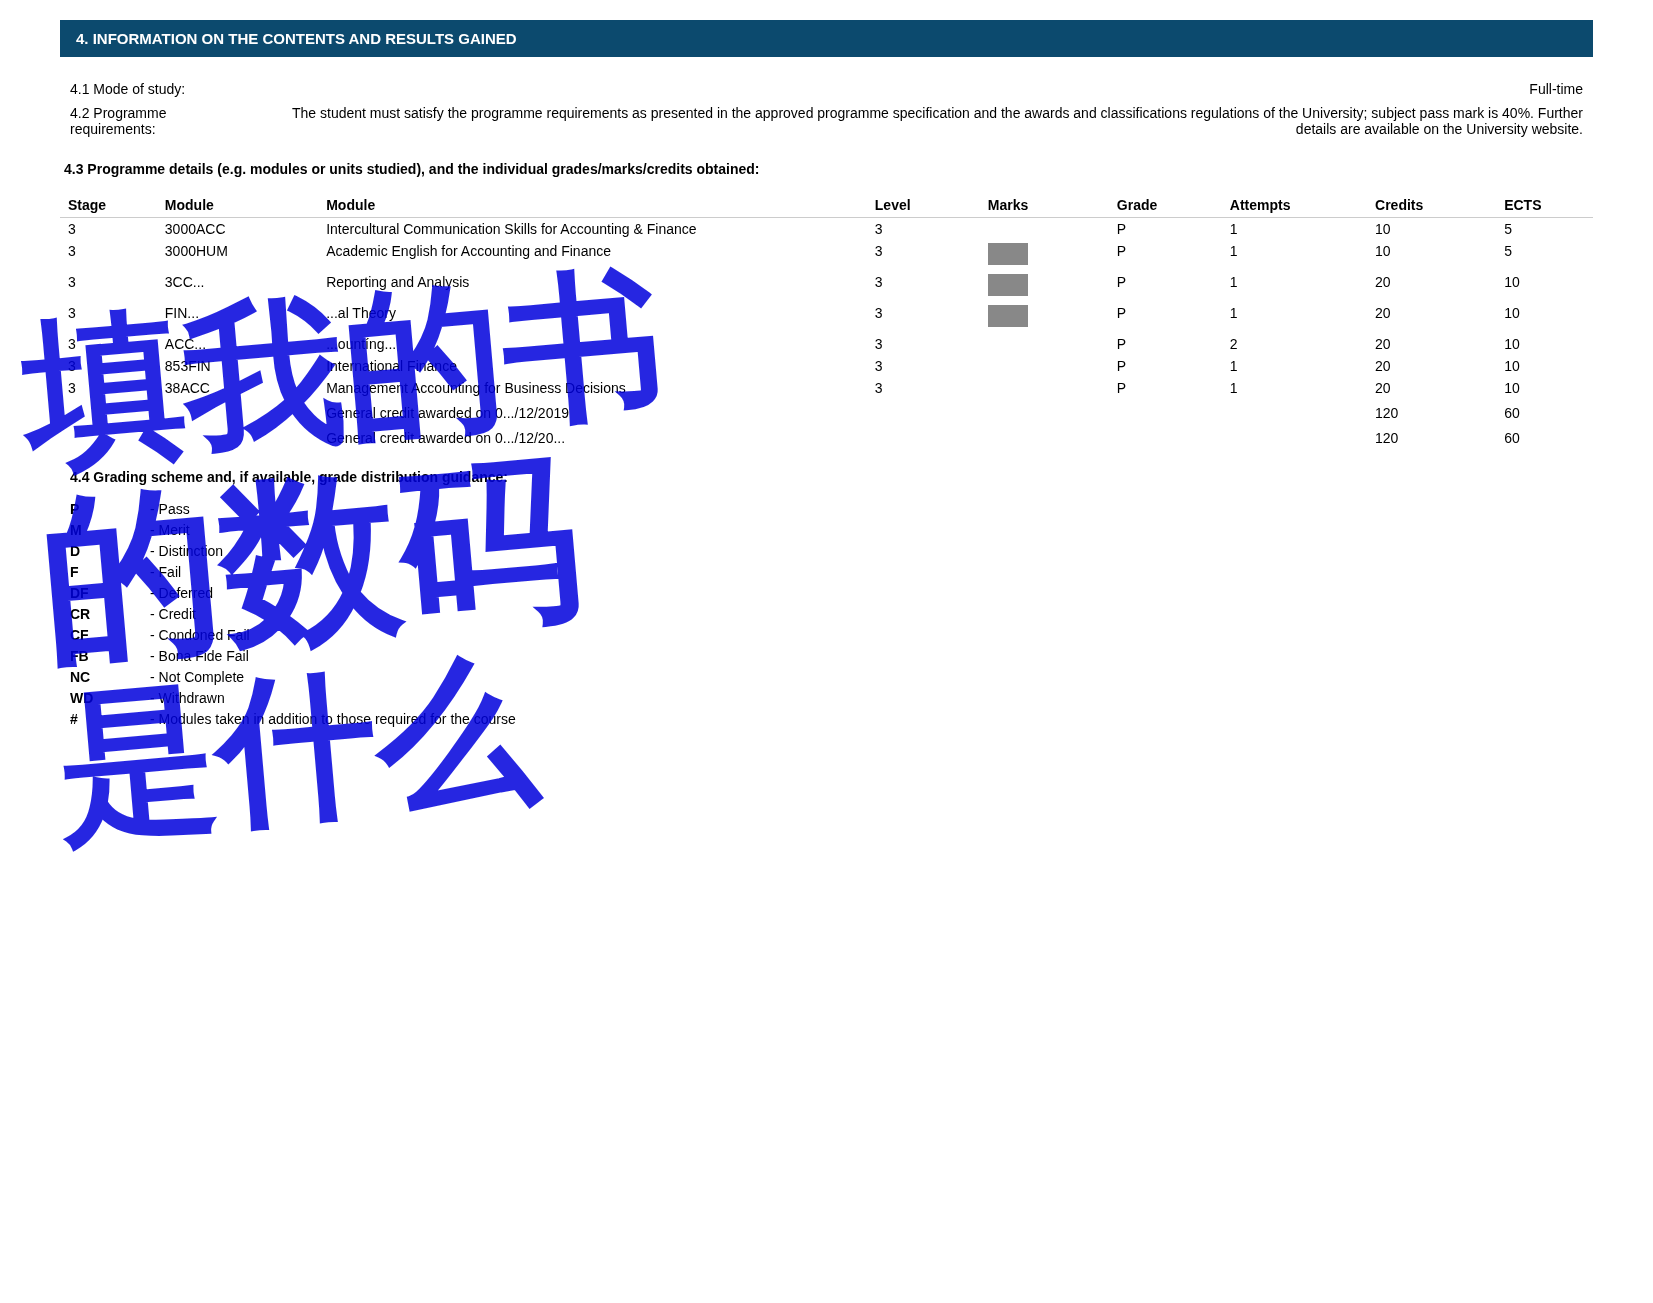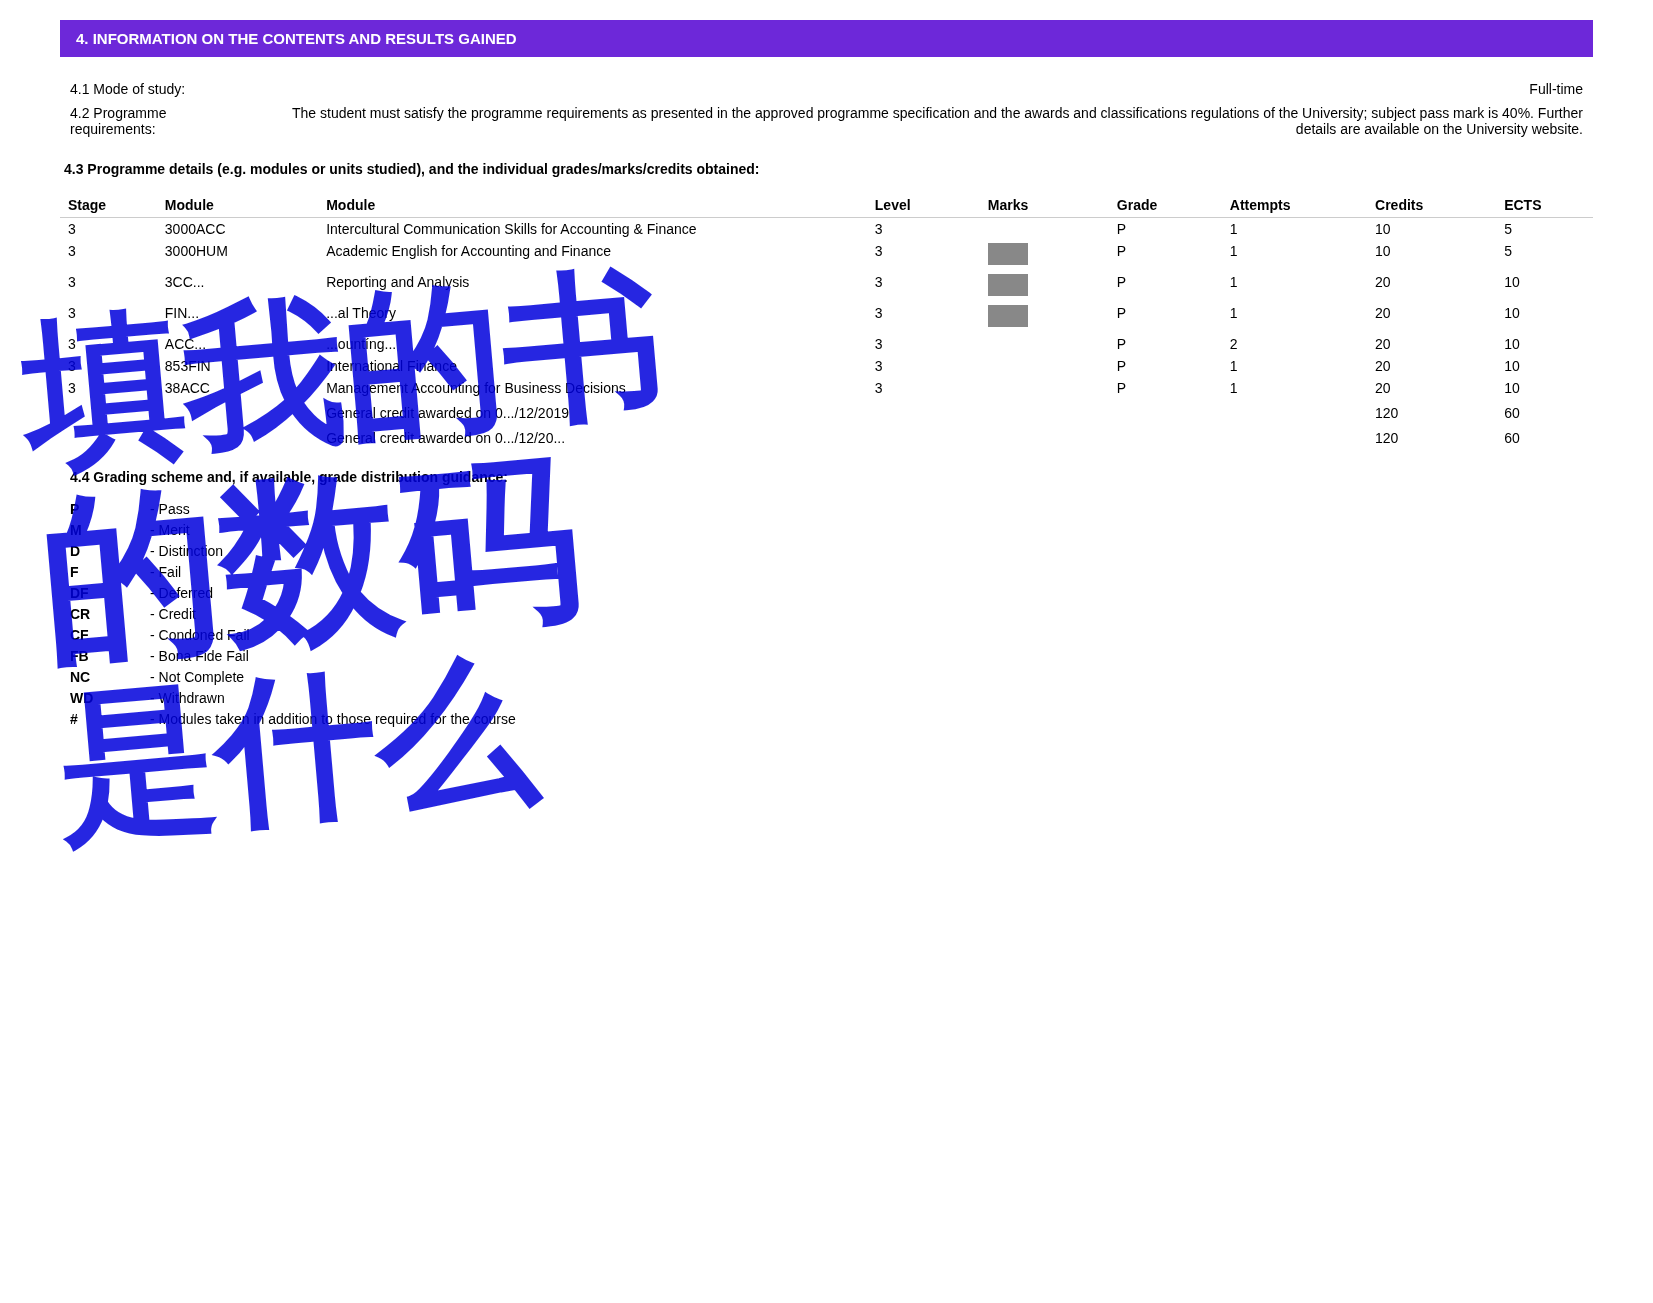--- a/index.html
+++ b/index.html
@@ -13,21 +13,21 @@
       position: relative;
       overflow: hidden;
     }
 
     .page-container {
       padding: 20px 60px;
       position: relative;
     }
 
     .section-header {
-      background-color: #6d28d9;
+      background-color: #0c4a6e;
       color: #fff;
       padding: 10px 16px;
       font-size: 15px;
       font-weight: bold;
       margin-bottom: 24px;
     }
 
     .info-grid {
       margin-bottom: 20px;
       padding: 0 10px;

